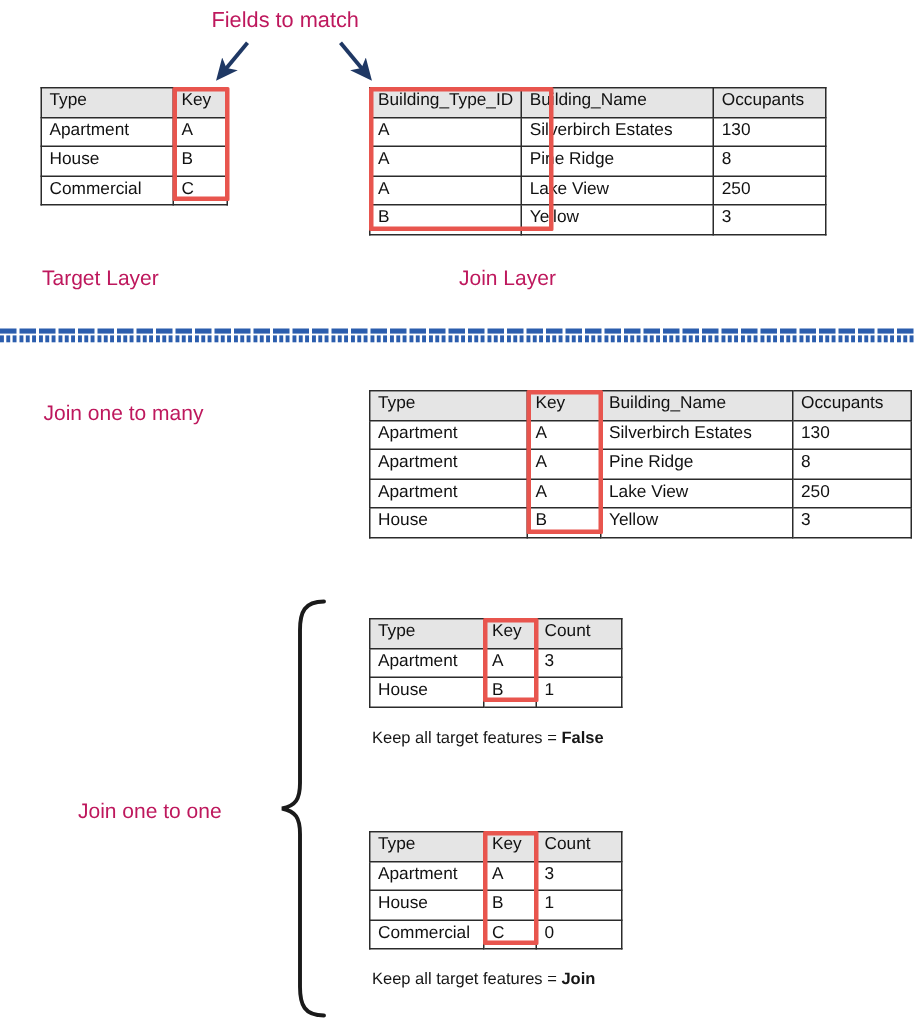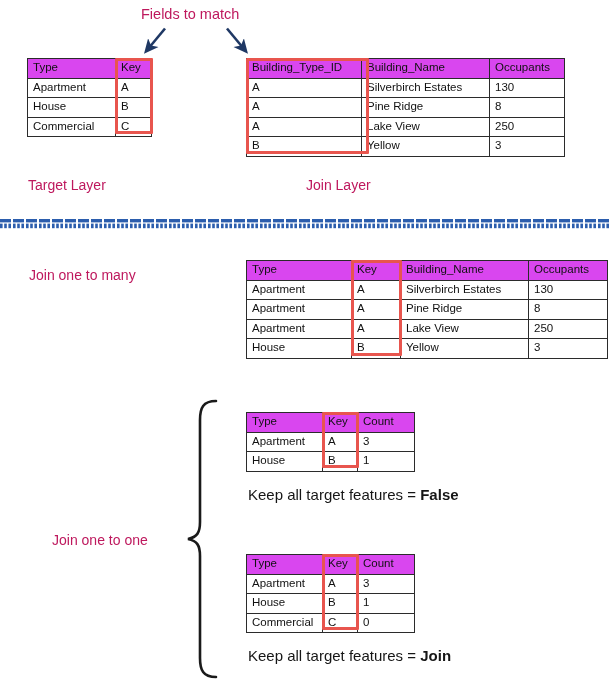--- a/index.html
+++ b/index.html
@@ -28,42 +28,42 @@
   table.grid td, table.grid th {
     border: 1px solid #2b2b2b;
     padding: 3px 5px 4px 5px;
     text-align: left;
     font-weight: normal;
     white-space: nowrap;
     height: 12px;
     box-sizing: border-box;
   }
   table.grid thead th {
-    background: #d946ef;
+    background: #e5e5e5;
   }
 
   
   .keybox {
     position: absolute;
     border: 3px solid #e8554e;
     box-sizing: border-box;
     pointer-events: none;
     border-radius: 1px;
   }
 
   
   .label {
     font-size: 14px;
     color: #be185d;
     white-space: nowrap;
     line-height: 1;
   }
   .label b { font-weight: normal; }
   .label-sm {
-    font-size: 15px;
+    font-size: 11px;
     color: #161616;
     white-space: nowrap;
     line-height: 1;
   }
   .label-sm b { font-weight: bold; }
 
   
   .divider {
     position: absolute;
     left: 0;
@@ -124,21 +124,21 @@
       </tr>
     </tbody>
   </table>
   <div class="keybox" style="left:88px; top:0px; width:38px; height:76px;"></div>
 </div>
 
 <div class="abs" style="left:246px; top:58px;">
   <table class="grid">
     <thead>
       <tr>
-        <th style="width:115px">Building_Type_ID</th>
+        <th style="width:101px">Building_Type_ID</th>
         <th style="width:128px">Building_Name</th>
         <th style="width:75px">Occupants</th>
       </tr>
     </thead>
     <tbody>
       <tr>
         <td>A</td>
         <td>Silverbirch Estates</td>
         <td>130</td>
       </tr>

